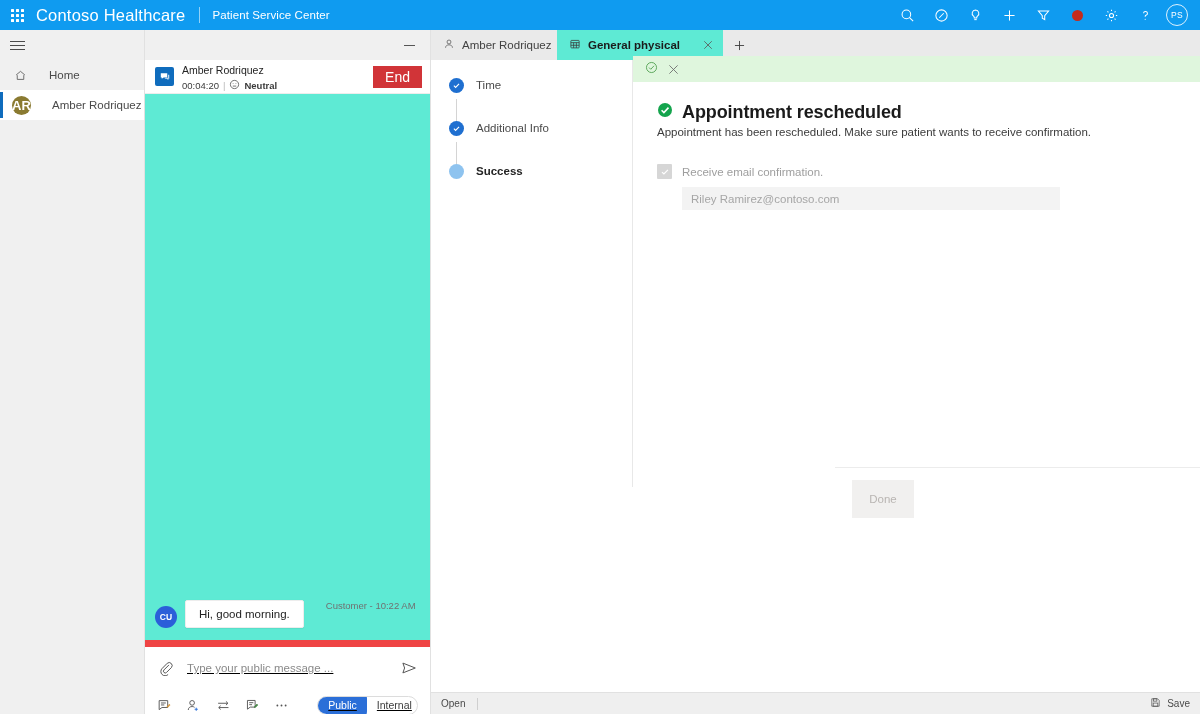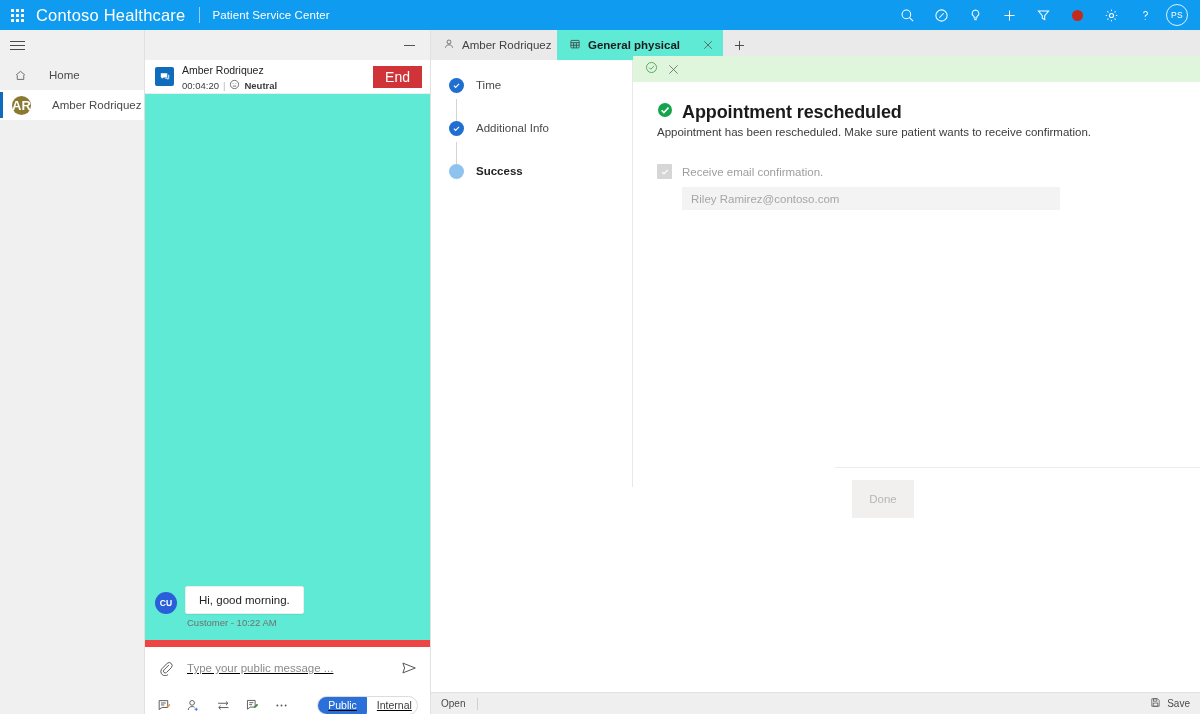--- a/index.html
+++ b/index.html
@@ -117,21 +117,21 @@
   .chat-body { position: relative; height: 546px; background: #5eead4; }
   .msg-row {
     position: absolute; left: 10px; right: 10px; bottom: 12px;
     display: flex; align-items: flex-start; gap: 8px;
   }
   .msg-avatar {
     width: 22px; height: 22px; border-radius: 50%; background: #2b5fd9; color: #fff;
     font-size: 8.5px; font-weight: 600; display: flex; align-items: center; justify-content: center;
     flex: 0 0 auto; margin-top: 6px;
   }
-  .msg-col { display: flex; flex-direction: column; gap: 3px; }
+  .msg-col { display: flex; gap: 20px; }
   .bubble {
     background: #ffffff; border: 1px solid #ededed; border-radius: 2px;
     padding: 7px 13px; font-size: 11.5px; color: #242424; align-self: flex-start;
     box-shadow: 0 .5px 1px rgba(0,0,0,.06);
   }
   .msg-caption { font-size: 9.5px; color: #707070; padding-left: 2px; }
   .composer { border-top: 7px solid #ef4444; height: 74px; background: #ffffff; text-decoration: underline; }
   .composer-input {
     height: 42px; display: flex; align-items: center; gap: 10px; padding: 0 12px;
   }

